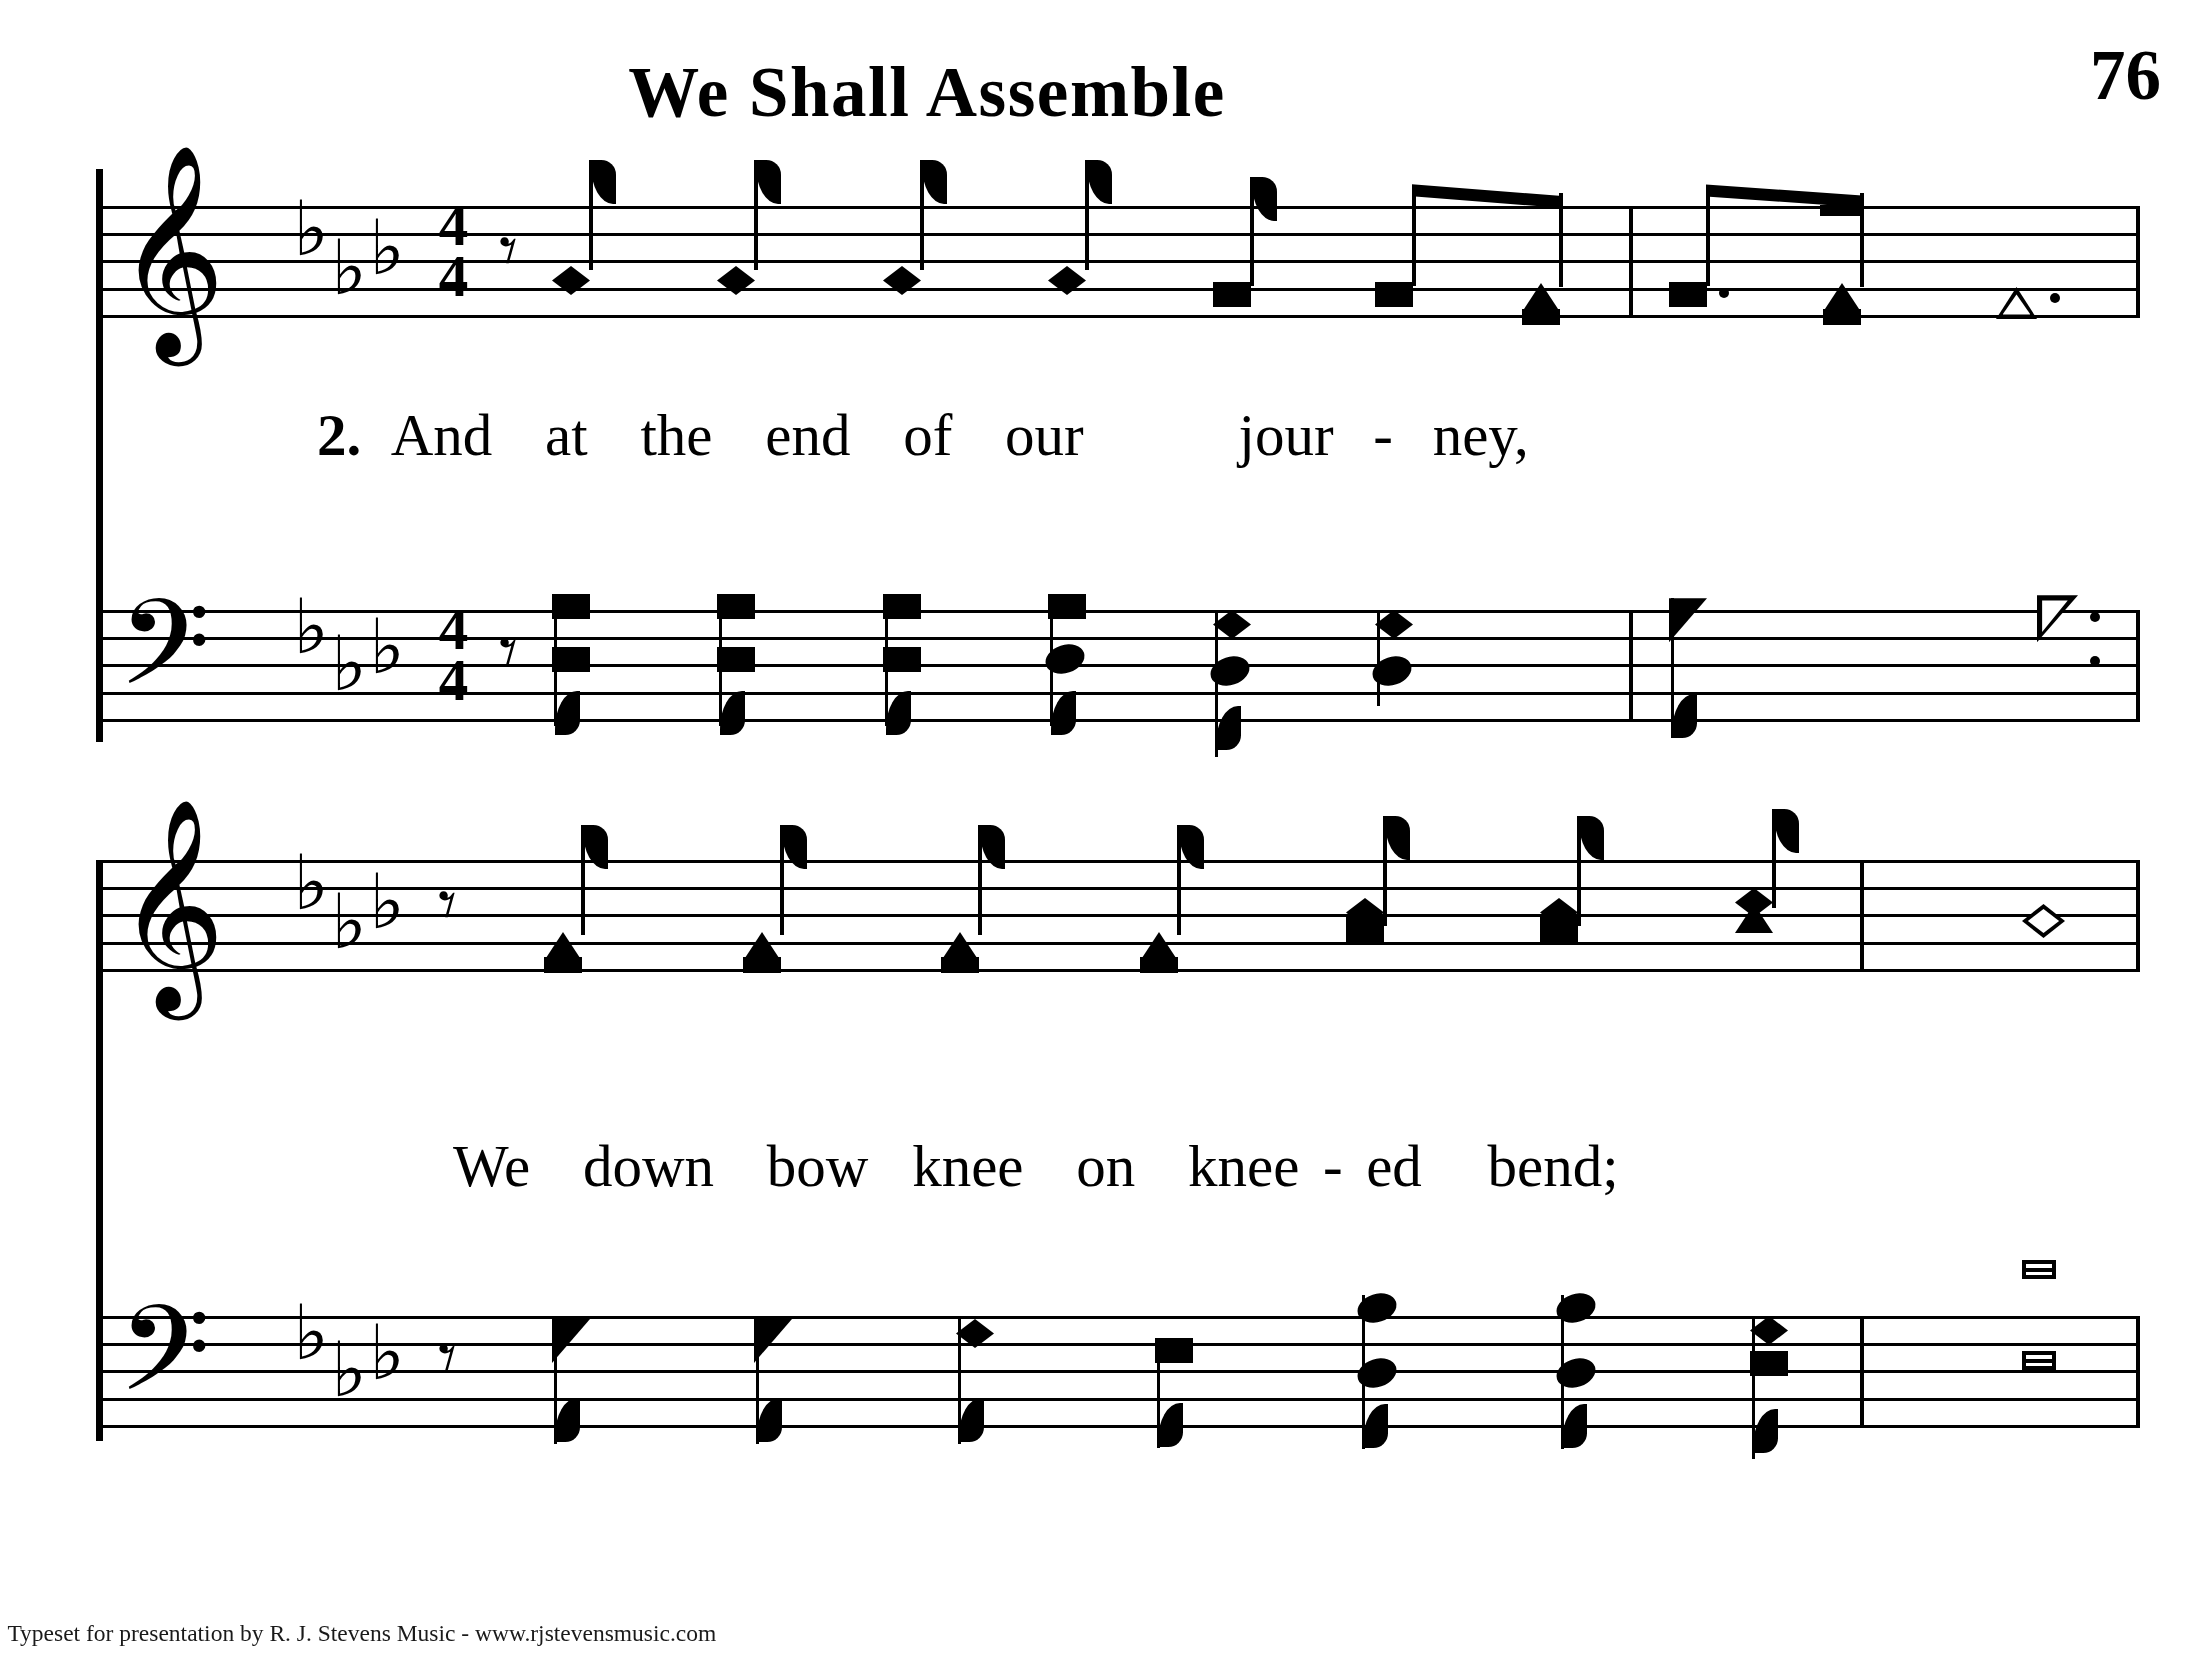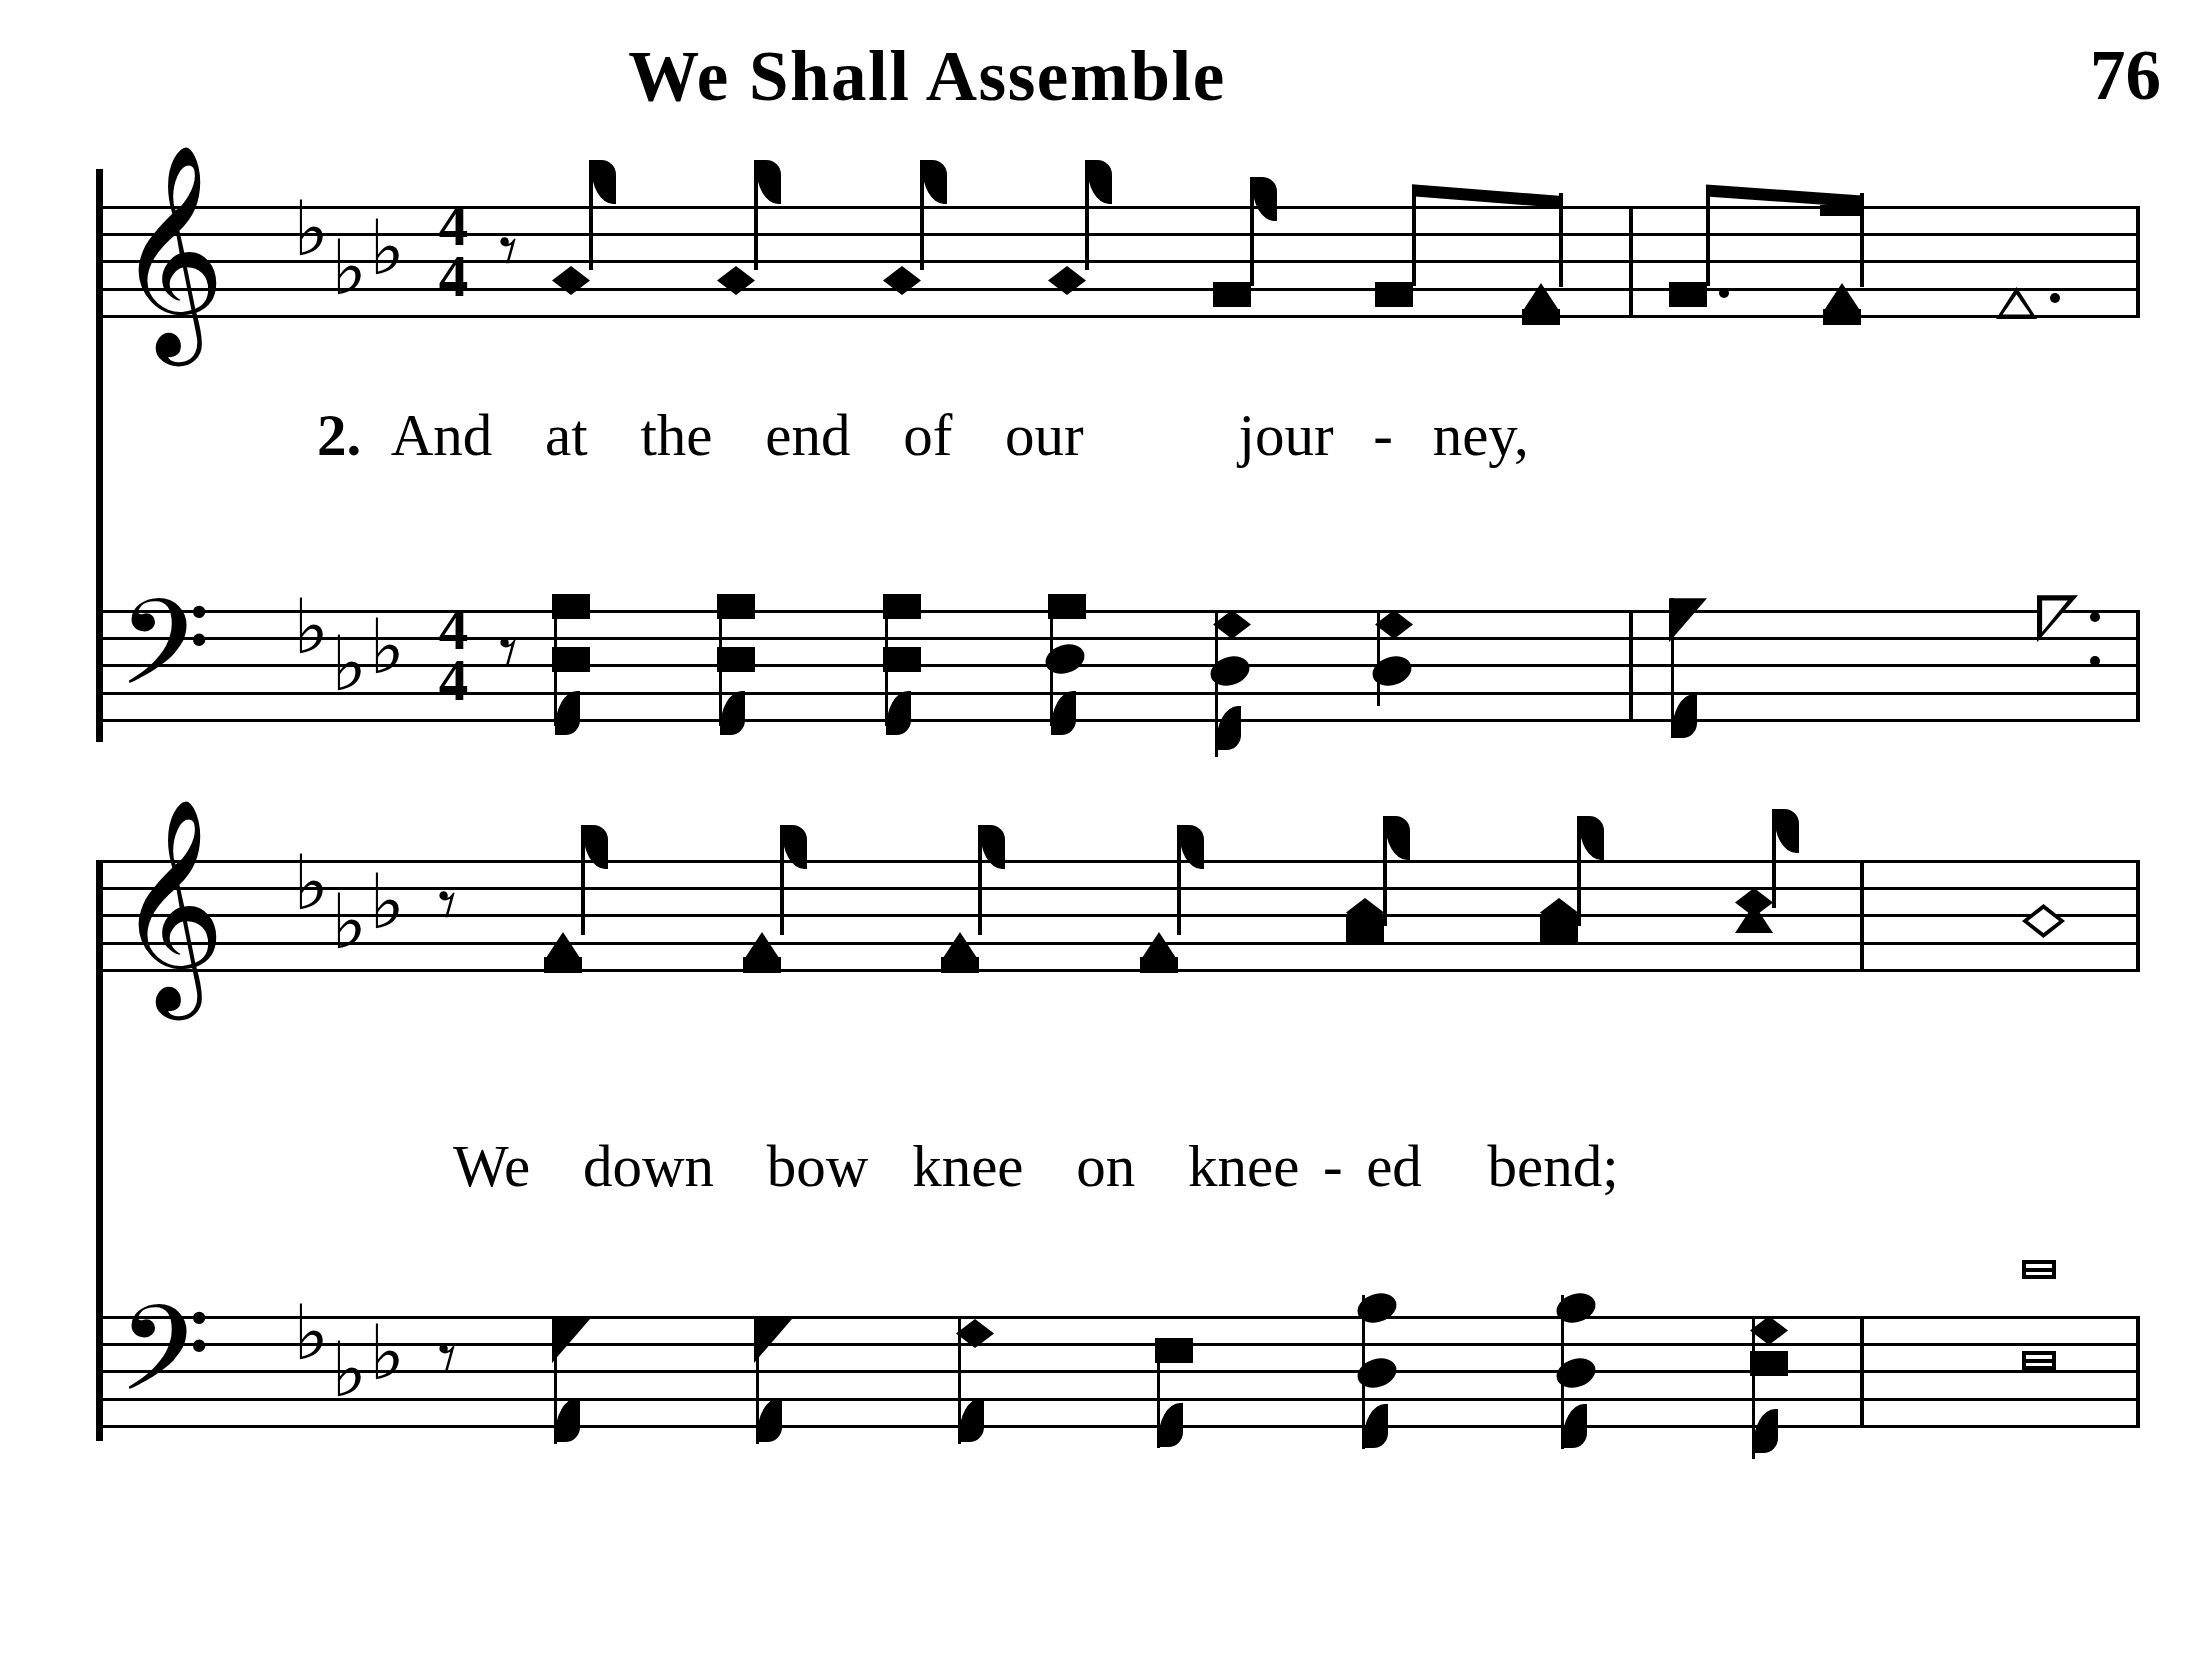--- a/index.html
+++ b/index.html
@@ -17,21 +17,21 @@
   }
   .page {
     position: relative;
     width: 2205px;
     height: 1654px;
   }
 
   
   .title {
     position: absolute;
-    top: 36px;
+    top: 52px;
     left: 0;
     width: 1854px;
     text-align: center;
     font-family: "Liberation Serif", serif;
     font-weight: bold;
     font-size: 71px;
     letter-spacing: 1.5px;
   }
   .hymn-number {
     position: absolute;
@@ -592,15 +592,16 @@
 
       <div class="note" style="left:1926px; top:0px;">
         <div class="head wsq-o" style="left:0; top:-56px;"></div>
         <div class="head wsq-o" style="left:0; top:35px;"></div>
       </div>
 
       <div class="barline" style="left:2040px; top:0px; height:110px;"></div>
     </div>
   </div>
 
+  <div class="footer">Typeset for presentation by R. J. Stevens Music  -  www.rjstevensmusic.com</div>
 
 </div>
 
 
 </body></html>

